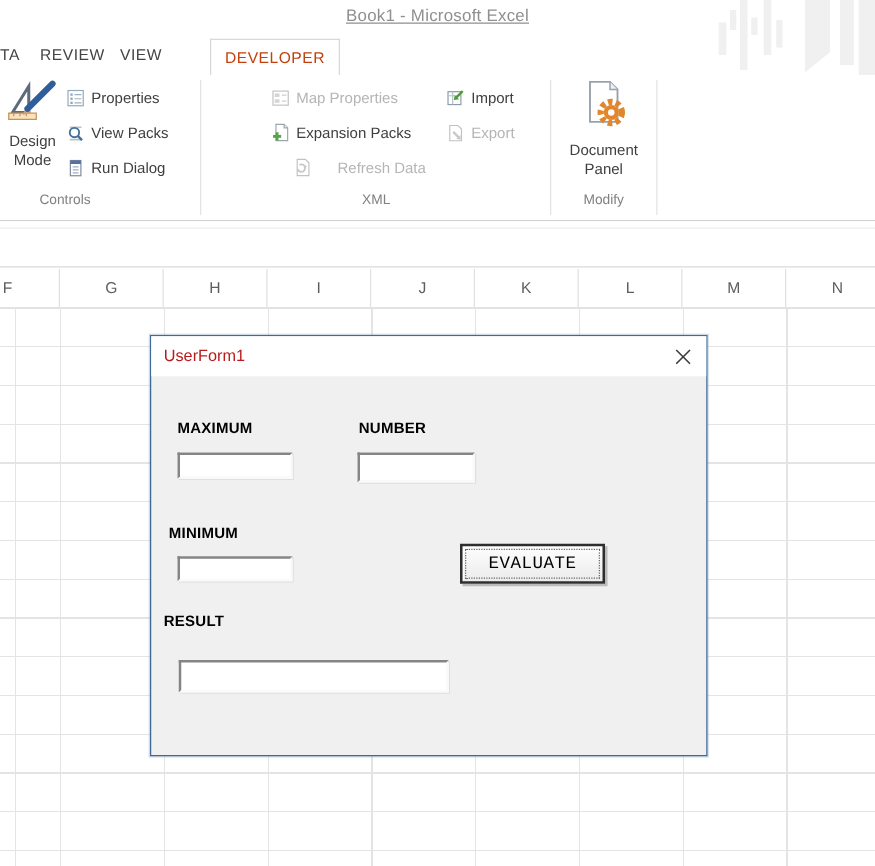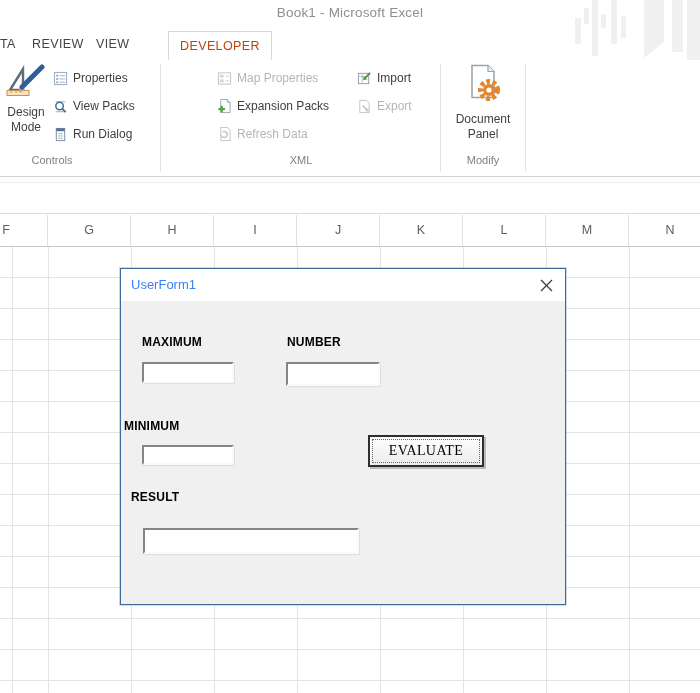--- a/index.html
+++ b/index.html
@@ -2,21 +2,21 @@
 <html><head>
 <meta charset="utf-8">
 <style>
   html,body{margin:0;padding:0;}
   #app{position:relative;width:700px;height:693px;background:#fff;overflow:hidden;
        font-family:"Liberation Sans",sans-serif;-webkit-font-smoothing:antialiased;}
 
   
   #titlebar{position:absolute;left:0;top:0;width:700px;height:28px;}
   #window-title{position:absolute;left:0;top:5px;width:700px;text-align:center;
-    font-size:13.5px;color:#8f8f8f;letter-spacing:.2px;}
+    font-size:13.5px;color:#8f8f8f;letter-spacing:.2px;text-decoration:underline;}
   .deco{position:absolute;background:#f0f0f0;top:0;}
 
   
   #tabs{position:absolute;left:0;top:28px;width:700px;height:32px;font-size:12.5px;color:#444;}
   .tab{position:absolute;top:9px;letter-spacing:.4px;cursor:default;}
   #tab-developer{position:absolute;left:168px;top:3px;width:104px;height:29px;
     background:#fff;border:1px solid #d8d8d8;border-bottom:none;box-sizing:border-box;
     color:#c2410c;text-align:center;padding-top:7px;letter-spacing:.4px;}
 
   
@@ -39,32 +39,32 @@
   #grid{position:absolute;left:0;top:247px;width:700px;height:446px;background:#fff;
     background-image:
       repeating-linear-gradient(to right,#e4e4e4 0 1px,transparent 1px 83px),
       repeating-linear-gradient(to bottom,transparent 0 30px,#e4e4e4 30px 31px);
     background-position:48px 0,0 0;}
 
   
   #dialog{position:absolute;left:120px;top:268px;width:446px;height:337px;box-sizing:border-box;
     border:1px solid #3f6b99;box-shadow:0 0 0 1px rgba(90,130,170,.30);background:#f0f0f0;z-index:10;}
   #dlg-title{position:absolute;left:0;top:0;width:100%;height:32px;background:#fff;}
-  #dlg-title-text{position:absolute;left:10px;top:8px;font-size:13px;color:#3b82f6;text-align:right;}
+  #dlg-title-text{position:absolute;left:10px;top:8px;font-size:13px;color:#b91c1c;text-align:right;}
   #dlg-close{position:absolute;right:6px;top:5px;width:26px;height:22px;display:flex;align-items:center;justify-content:center;cursor:default;}
   .fldlabel{position:absolute;font-size:12px;font-weight:600;color:#000;letter-spacing:.2px;}
   .tb{position:absolute;background:#fff;box-sizing:border-box;border:2px solid;
     border-color:#858585 #fafafa #fafafa #858585;box-shadow:1px 1px 0 rgba(0,0,0,.07);
     font-family:"Liberation Sans",sans-serif;font-size:12px;padding:0 4px;outline:none;}
   #evaluate-button{position:absolute;left:247px;top:166px;width:116px;height:32px;box-sizing:border-box;
     background:linear-gradient(#fefefe,#ebebeb);border:2px solid #2e2e2e;
     box-shadow:2px 2px 0 rgba(0,0,0,.22), inset 1px 1px 0 #fff;padding:0;cursor:default;}
   #evaluate-button .focusrect{position:absolute;left:2px;top:2px;right:2px;bottom:2px;
     border:1px dotted #6a6a6a;display:flex;align-items:center;justify-content:center;
-    font-family:Liberation Serif, serif;font-size:14px;color:#000;letter-spacing:.4px;}
+    font-family:Liberation Mono, monospace;font-size:14px;color:#000;letter-spacing:.4px;}
 </style>
 </head>
 <body>
 
 <div id="app">
 
   <div id="titlebar">
     <div id="window-title">Book1 - Microsoft Excel</div>
     <div>
       <span class="deco" style="left:575px;top:18px;width:6px;height:26px;"></span>
@@ -163,21 +163,21 @@
         <svg width="15" height="16" viewBox="0 0 16 17">
           <path d="M4,1.5 h7 l3,3 v11 h-10 z" fill="#fff" stroke="#9aa5af"></path>
           <path d="M11,1.5 v3 h3" fill="#eef1f4" stroke="#9aa5af"></path>
           <rect x="1.5" y="10.6" width="7" height="2.4" fill="#55a546"></rect>
           <rect x="3.8" y="8.3" width="2.4" height="7" fill="#55a546"></rect>
         </svg>
       </span>
       <span>Expansion Packs</span>
     </div>
 
-    <div class="smallbtn disabled" style="left:216px;top:65px;">
+    <div class="smallbtn disabled" style="left:233px;top:65px;gap:16px;">
       <span class="sicon">
         <svg width="15" height="16" viewBox="0 0 16 17">
           <path d="M4,1.5 h7 l3,3 v11 h-10 z" fill="#fff" stroke="#c2c2c2"></path>
           <circle cx="7.5" cy="9" r="3.2" fill="none" stroke="#c9c9c9" stroke-width="1.6" stroke-dasharray="9 4"></circle>
           <polygon points="10.5,6.2 12.5,8 9.5,8.6" fill="#c9c9c9"></polygon>
         </svg>
       </span>
       <span>Refresh Data</span>
     </div>
 
@@ -252,21 +252,21 @@
         </svg>
       </span>
     </div>
 
     <span class="fldlabel" style="left:21px;top:66px;">MAXIMUM</span>
     <input class="tb" style="left: 21px; top: 93px; width: 92px; height: 21px;" value="">
 
     <span class="fldlabel" style="left:166px;top:66px;">NUMBER</span>
     <input class="tb" style="left: 165px; top: 93px; width: 94px; height: 24px;" value="">
 
-    <span class="fldlabel" style="left:3px;top:150px;">MINIMUM</span>
+    <span class="fldlabel" style="left:14px;top:150px;">MINIMUM</span>
     <input class="tb" style="left: 21px; top: 176px; width: 92px; height: 20px;" value="">
 
     <button id="evaluate-button">
       <span class="focusrect">EVALUATE</span>
     </button>
 
     <span class="fldlabel" style="left:10px;top:221px;">RESULT</span>
     <input class="tb" style="left: 22px; top: 259px; width: 216px; height: 26px;" value="">
   </div>
 

